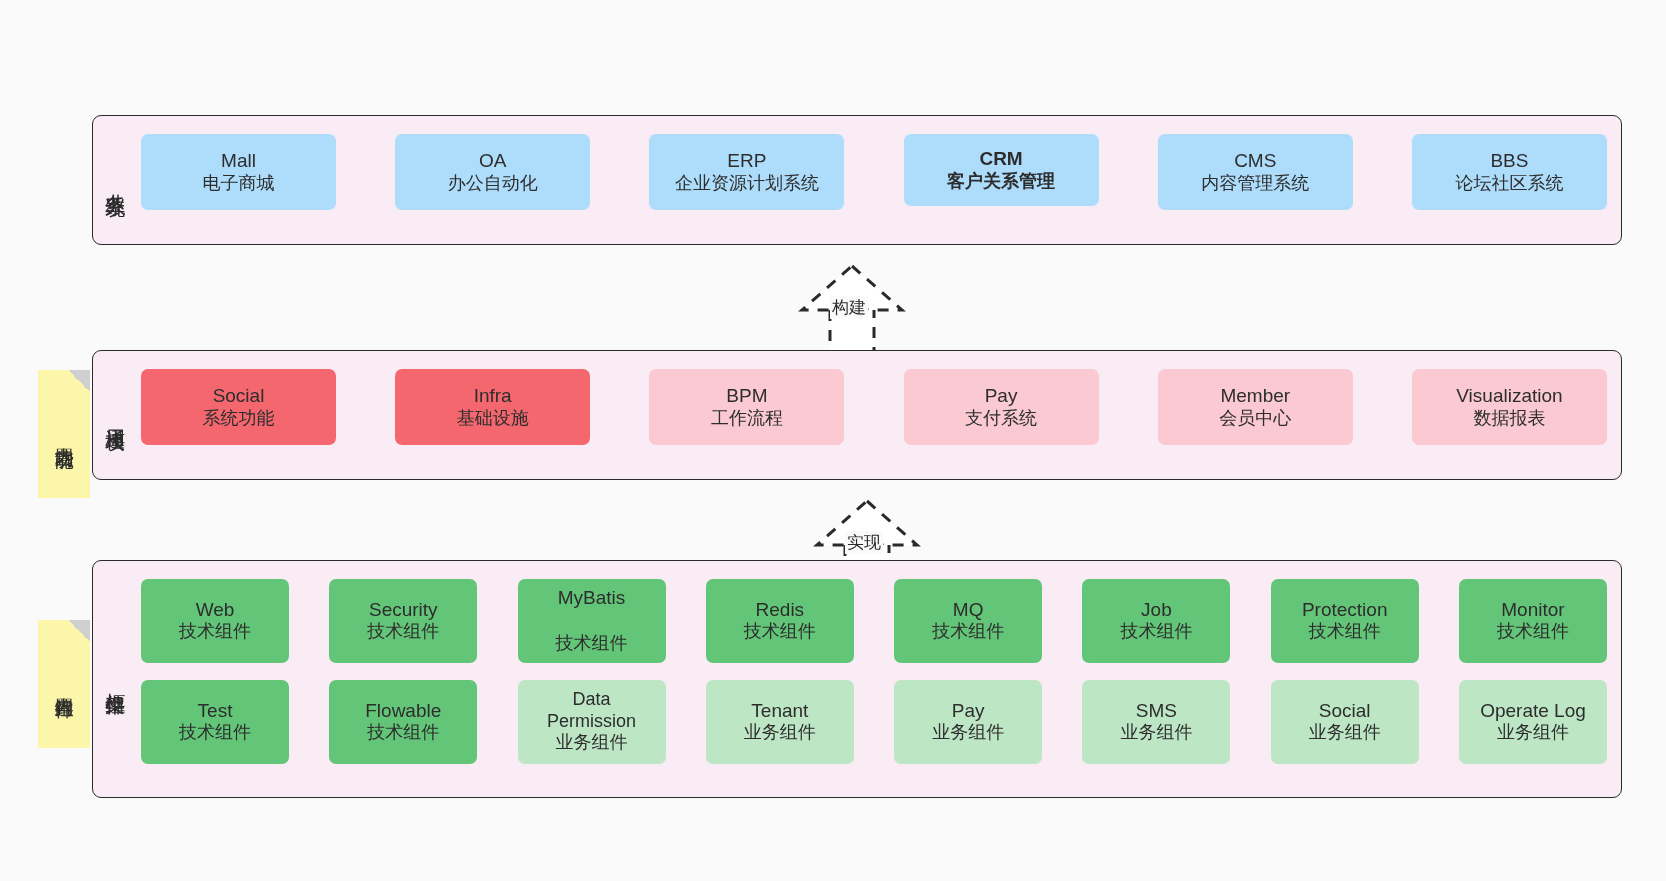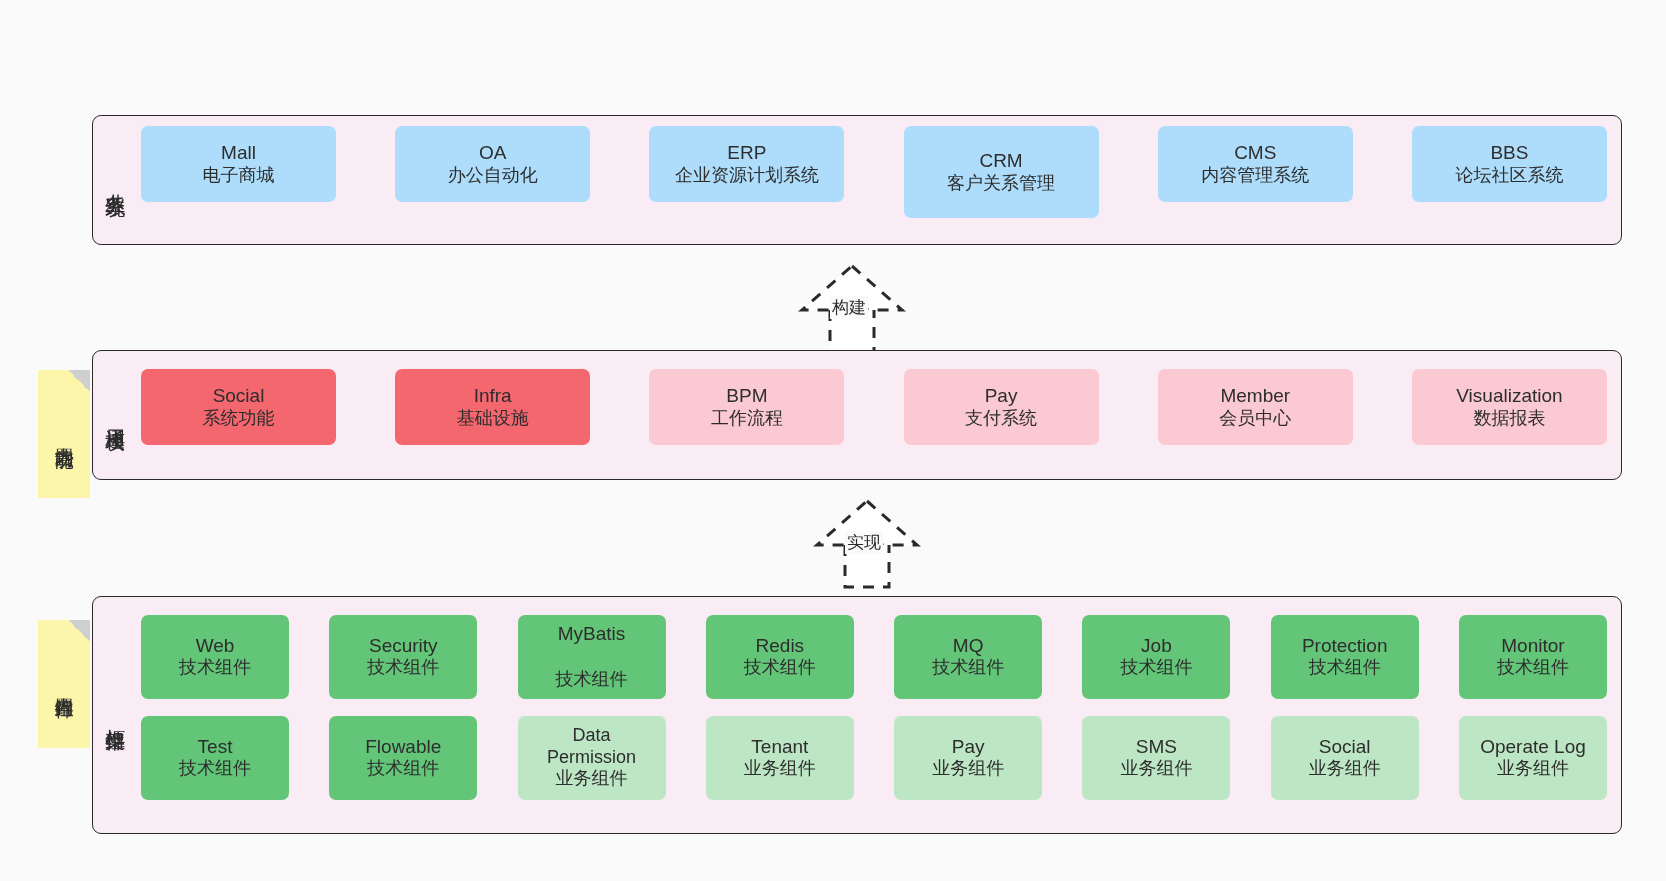--- a/index.html
+++ b/index.html
@@ -125,21 +125,21 @@
           <div class="cn">电子商城</div>
         </div>
         <div class="node blue" style="width:195px;height:76px;">
           <div class="en">OA</div>
           <div class="cn">办公自动化</div>
         </div>
         <div class="node blue" style="width:195px;height:76px;">
           <div class="en">ERP</div>
           <div class="cn">企业资源计划系统</div>
         </div>
-        <div class="node blue" style="width:195px;height:92px;">
+        <div class="node blue" style="width:195px;height:72px;font-weight:bold;">
           <div class="en">CRM</div>
           <div class="cn">客户关系管理</div>
         </div>
         <div class="node blue" style="width:195px;height:76px;">
           <div class="en">CMS</div>
           <div class="cn">内容管理系统</div>
         </div>
         <div class="node blue" style="width:195px;height:76px;">
           <div class="en">BBS</div>
           <div class="cn">论坛社区系统</div>
@@ -197,21 +197,21 @@
     <svg width="110" height="92" viewBox="0 0 110 92">
       <path d="M 55 4 L 105 48 L 5 48 Z" fill="#ffffff" stroke="#2a2a2a" stroke-width="3" stroke-dasharray="11,9"></path>
       <path d="M 33 48 L 33 90 L 77 90 L 77 48" fill="#ffffff" stroke="#2a2a2a" stroke-width="3" stroke-dasharray="11,9"></path>
     </svg>
     <div class="arrow-label" style="left:33px; top:34px;">实现</div>
   </div>
 
   <div class="note" style="left:38px; top:620px; width:52px; height:128px;">
     <span>内置组件</span>
   </div>
-  <div class="layer" id="layer-framework" style="left:92px; top:596px; width:1530px; height:238px;align-items:center;">
+  <div class="layer" id="layer-framework" style="left:92px; top:560px; width:1530px; height:238px;align-items:center;">
     <div class="layer-title">框架组件</div>
     <div class="layer-body">
 
       <div class="row">
         <div class="node green" style="width:148px;height:84px;">
           <div class="en">Web</div>
           <div class="cn">技术组件</div>
         </div>
         <div class="node green" style="width:148px;height:84px;">
           <div class="en">Security</div>

